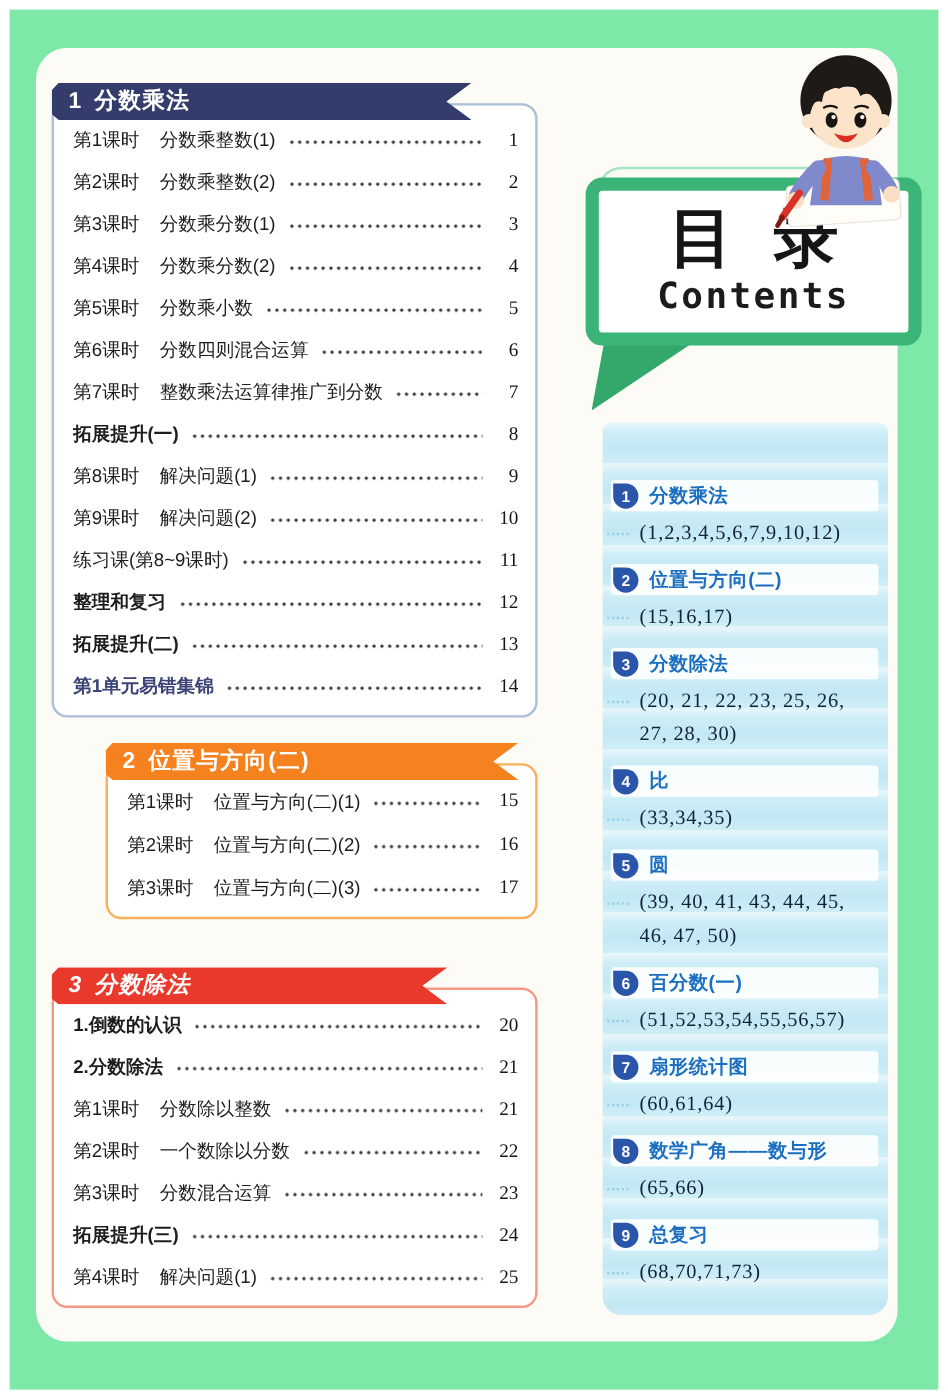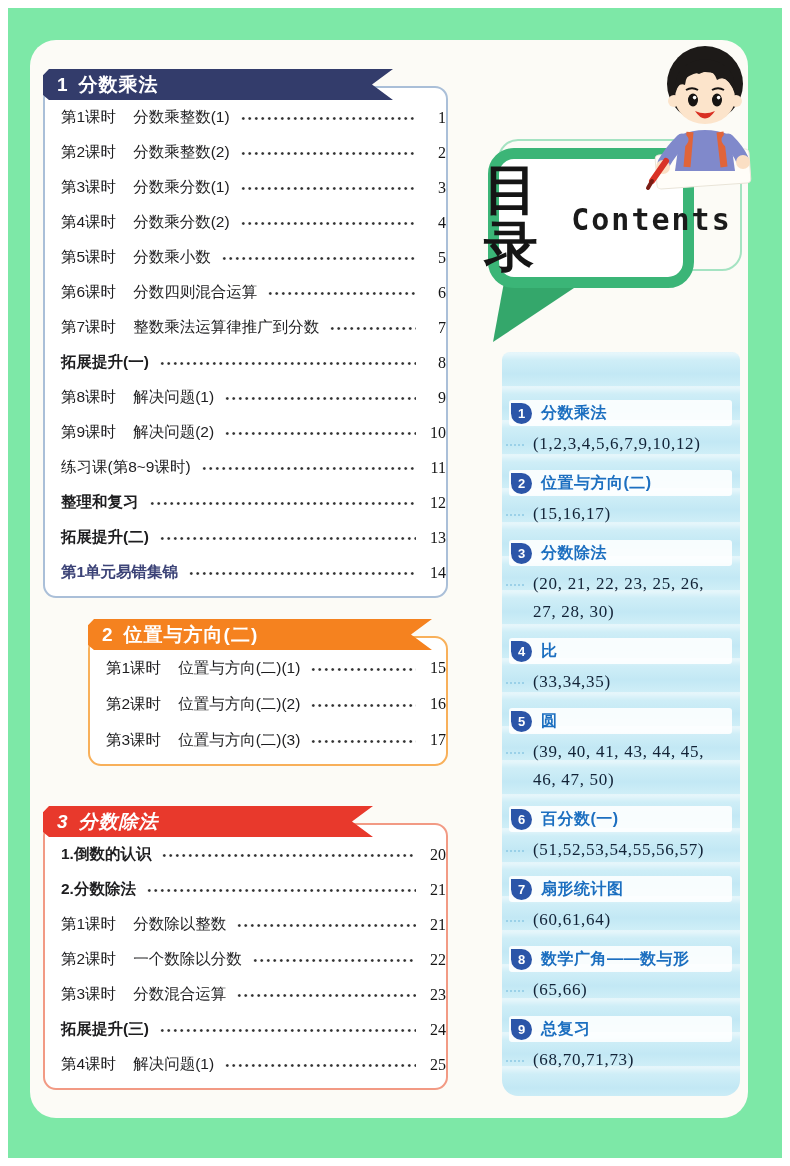--- a/index.html
+++ b/index.html
@@ -10,21 +10,21 @@
   .green-frame{position:absolute;inset:8px;background:var(--frame-green,#7de8a7);}
   .page{
     position:absolute;left:30px;top:40px;width:718px;height:1078px;
     background:var(--page-bg,#fcfbf6);border-radius:26px;
   }
 
   
   .left-col{position:absolute;left:13px;top:0;width:405px;}
   .card{
     position:relative;background:#fff;border:2px solid #ccc;border-radius:13px;
-    padding:12px 0 6px 16px;box-sizing:border-box;
+    padding:12px 14px 6px 16px;box-sizing:border-box;
   }
   .card:nth-of-type(1){margin-top:46px;}
   .card:nth-of-type(2){margin-top:38px;margin-left:45px;}
   .card:nth-of-type(3){margin-top:57px;}
   .banner{
     position:absolute;top:-19px;left:-2px;height:31px;line-height:31px;
     color:#fff;font-weight:bold;font-size:19px;letter-spacing:1px;
     padding-left:14px;box-sizing:border-box;
     clip-path:polygon(0 20%,6px 0,100% 0,calc(100% - 21px) 50%,100% 100%,6px 100%,0 84%);
   }
@@ -52,23 +52,23 @@
   .echo{
     position:absolute;left:468px;top:99px;width:240px;height:128px;
     border:2px solid var(--echo-green,#a5e3c2);border-radius:20px;
   }
   .tail{
     position:absolute;left:463px;top:238px;width:98px;height:64px;
     background:var(--tail-green,#34a76b);
     clip-path:polygon(12% 0,88% 10%,0 100%);
   }
   .bubble{
-    position:absolute;left:458px;top:108px;width:206px;height:140px;box-sizing:border-box;
-    background:#fff;border:11px solid var(--bubble-green,#3bb577);border-radius:26px;
-    display:flex;flex-direction:row;align-items:center;justify-content:center;
+    position:absolute;left:458px;top:108px;width:280px;height:140px;box-sizing:border-box;
+    background:#fff;border:11px solid var(--bubble-green,#3bb577);border-radius:14px;
+    display:flex;flex-direction:column;align-items:center;justify-content:center;
   }
   .bubble .cn{
     font-size:54px;font-weight:bold;color:#151515;letter-spacing:0.62em;
     padding-left:0.62em;line-height:1.05;
   }
   .bubble .en{
     font-family:"DejaVu Sans Mono","Liberation Mono",monospace;
     font-size:30px;font-weight:bold;color:#1b1b1b;letter-spacing:2px;margin-top:2px;
   }
   .boy{position:absolute;left:600px;top:0px;width:150px;height:160px;}

